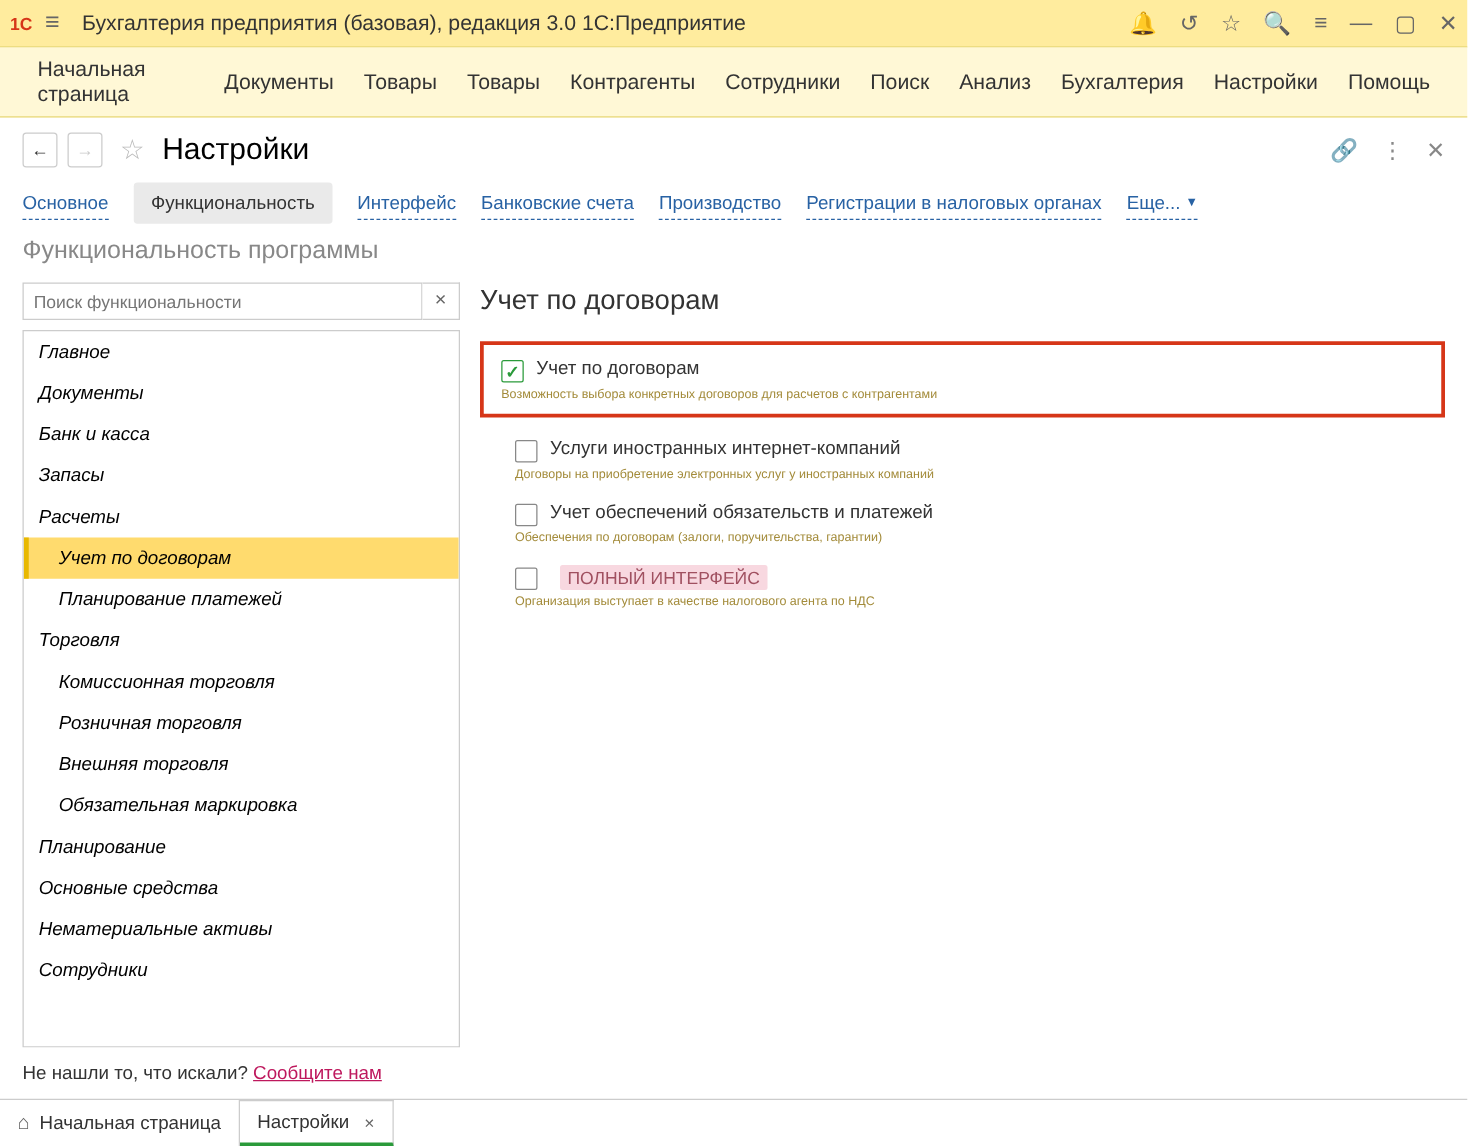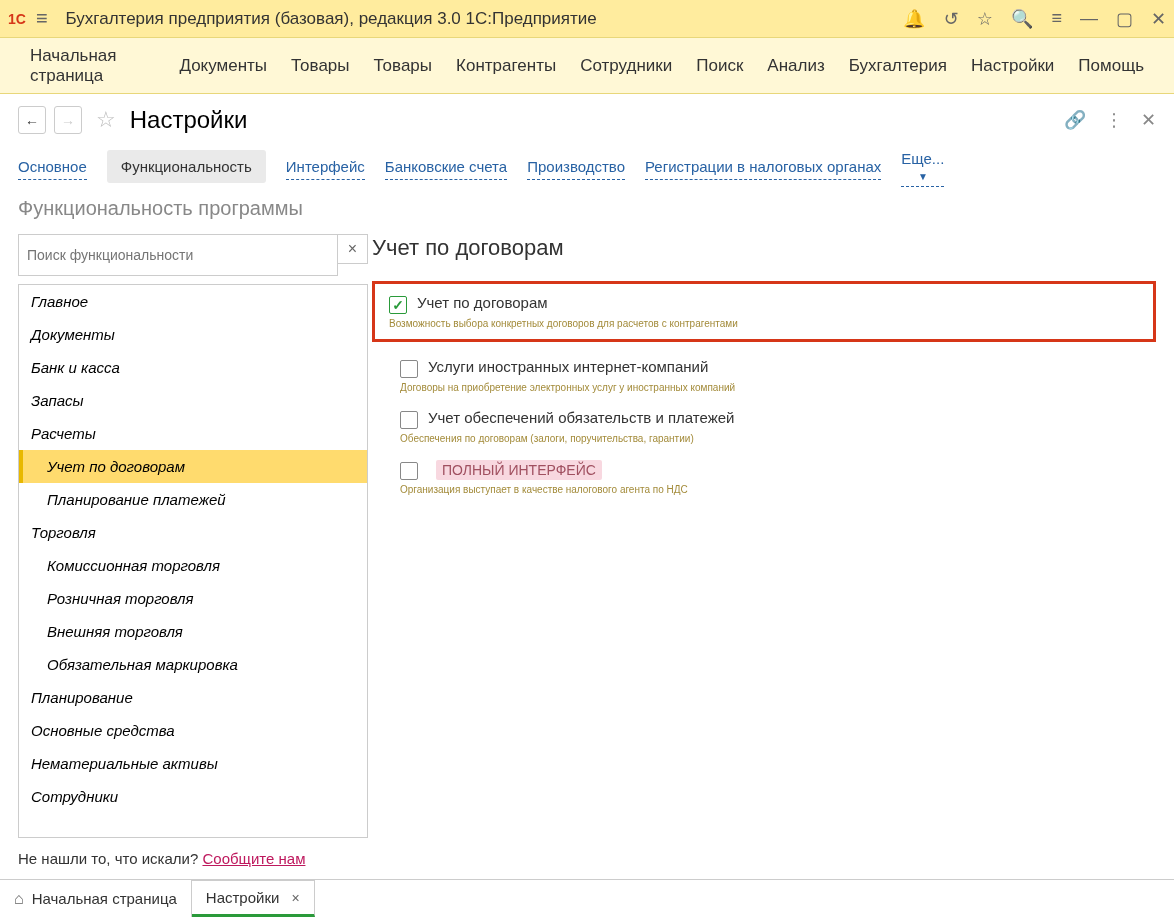--- a/index.html
+++ b/index.html
@@ -15,27 +15,27 @@
 .page-header { display: flex; align-items: center; padding: 12px 18px 8px; gap: 8px; }
 .nav-btn { width: 28px; height: 28px; border: 1px solid #ccc; background: #fff; display: flex; align-items: center; justify-content: center; cursor: pointer; color: #333; border-radius: 3px; }
 .nav-btn.disabled { color: #ccc; cursor: default; }
 .star { font-size: 22px; color: #bbb; margin-left: 6px; }
 .page-title { font-size: 24px; color: #000; margin-left: 6px; }
 .hdr-right { margin-left: auto; display: flex; gap: 18px; align-items: center; color: #888; }
 .hdr-right span { cursor: pointer; font-size: 18px; }
 .tabs { display: flex; align-items: center; padding: 4px 18px 10px; gap: 20px; }
 .tab { color: #2862a4; font-size: 15px; border-bottom: 1px dashed #2862a4; cursor: pointer; padding: 4px 0; }
 .tab.active-tab { background: #eaeaea; color: #333; border: none; padding: 8px 14px; border-radius: 3px; }
-.tab.more { display: inline-flex; align-items: center; gap: 4px; flex-direction: column; }
+.tab.more { display: inline-flex; align-items: center; gap: 4px; }
 .tab.more .dd { font-size: 10px; }
-.content-wrap { flex: 1; display: flex; padding: 0 18px; gap: 4px; overflow: hidden; }
+.content-wrap { flex: 1; display: flex; padding: 0 18px; gap: 16px; overflow: hidden; }
 .left-col { width: 350px; display: flex; flex-direction: column; }
 .section-title { font-size: 20px; color: #888; margin-bottom: 14px; }
 .search-row { display: flex; margin-bottom: 8px; }
-.search-input { flex: 1; height: 42px; border: 1px solid #ccc; padding: 0 8px; font-size: 14px; }
+.search-input { flex: 1; height: 30px; border: 1px solid #ccc; padding: 0 8px; font-size: 14px; }
 .search-clear { width: 30px; height: 30px; border: 1px solid #ccc; border-left: none; background: #fff; cursor: pointer; font-size: 16px; color: #666; }
 .tree { border: 1px solid #ccc; flex: 1; overflow: auto; }
 .tree-item { padding: 8px 12px; font-size: 15px; color: #000000; cursor: pointer; font-style: italic; }
 .tree-item.sub { padding-left: 28px; }
 .tree-item.selected { background: #ffdb6e; border-left: 4px solid #e8b800; padding-left: 24px; font-weight: normal; }
 .right-col { flex: 1; padding-top: 38px; }
 .detail-title { font-size: 22px; color: #333; margin-bottom: 20px; }
 .highlight-box { border: 3px solid #d63618; padding: 10px 14px; margin-bottom: 10px; background: #fff; }
 .chk-row { display: flex; gap: 10px; align-items: flex-start; margin-bottom: 4px; }
 .chk { width: 18px; height: 18px; border: 1.5px solid #888; border-radius: 2px; display: flex; align-items: center; justify-content: center; flex-shrink: 0; margin-top: 2px; }

